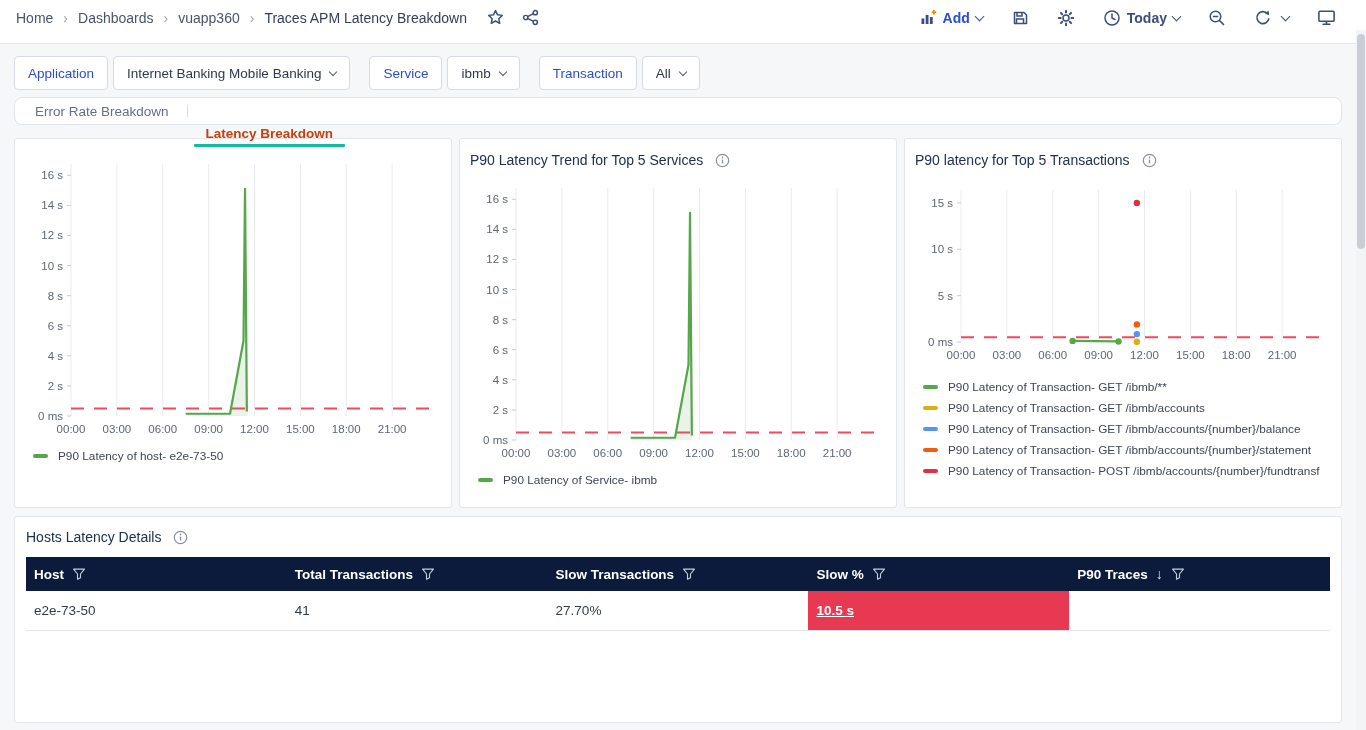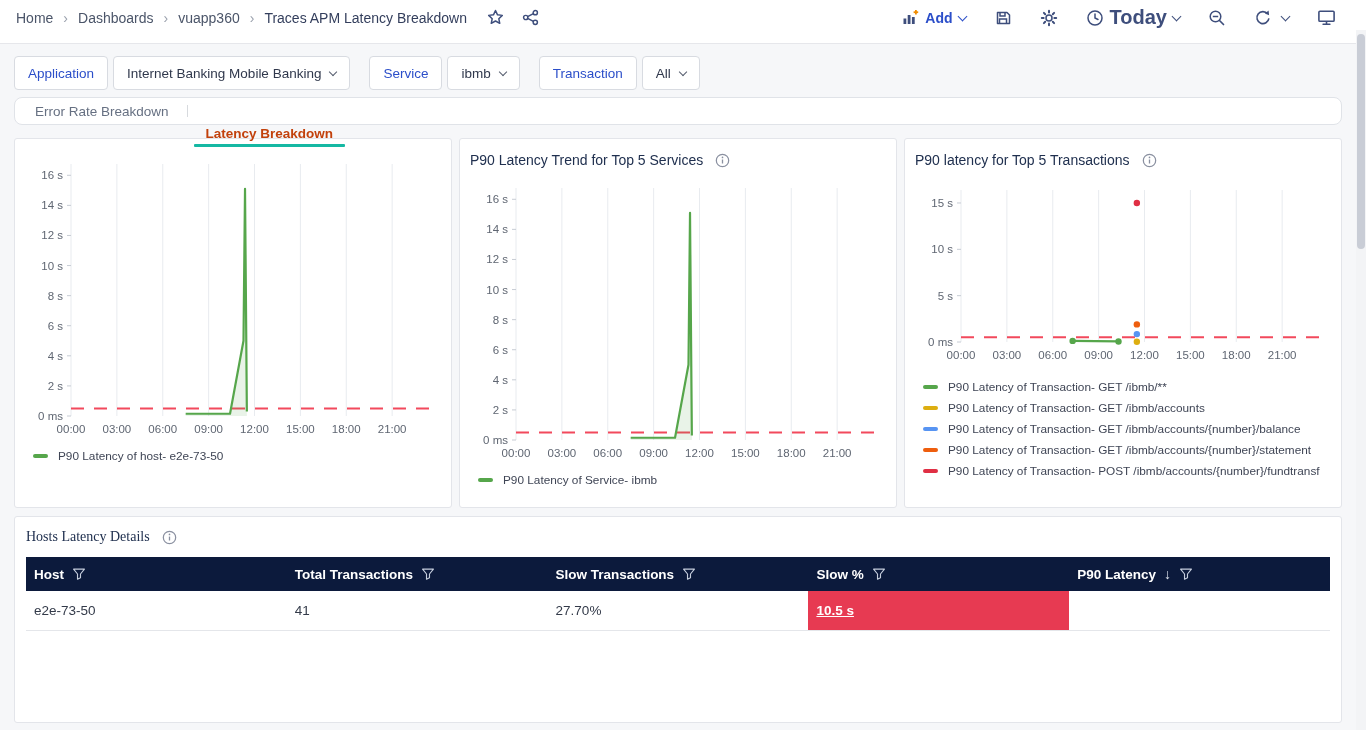--- a/index.html
+++ b/index.html
@@ -11,21 +11,21 @@
     display:flex; align-items:center; justify-content:space-between; padding:0 26px 8px 16px; }
   .breadcrumb { display:flex; align-items:center; gap:10px; font-size:14px; }
   .crumb { color:#4b5569; text-decoration:none; cursor:pointer; }
   .crumb.last { color:#333e5c; }
   .crumb-sep { color:#9aa1ad; font-size:14px; }
   .icon-btn { background:none; border:none; cursor:pointer; display:flex; align-items:center;
     gap:6px; color:#3e4e7c; padding:4px; }
   .icon-btn svg { display:block; }
   .toolbar { display:flex; align-items:center; gap:20px; }
   .add-btn { color:#2b4ec9; font-weight:bold; font-size:14px; }
-  .timepick { font-size:20px; color:#3e4e7c; font-weight:bold; }
+  .timepick { font-size:14px; color:#3e4e7c; font-weight:bold; }
   .chev { width:7px; height:7px; border-right:1.7px solid currentColor; border-bottom:1.7px solid currentColor;
     display:inline-block; transform:rotate(45deg); margin-top:-3px; }
 
   
   .page { padding:12px 24px 0 14px; }
 
   
   .filter-row { display:flex; align-items:center; }
   .chip, .dd { height:34px; display:flex; align-items:center; background:#fff;
     border:1px solid #d8dbe1; border-radius:4px; padding:0 13px; font-size:13.5px; }
@@ -54,21 +54,21 @@
   .chart-svg text.tick { font-size:11.5px; fill:#5f6672; }
   .legend { margin-top:3px; padding-left:8px; }
   .legend-item { display:flex; align-items:center; gap:10px; height:21px; cursor:pointer;
     white-space:nowrap; overflow:hidden; }
   .legend-dash { width:15px; height:4px; border-radius:2px; flex:none; }
   .legend-label { font-size:11.8px; color:#3f4555; }
 
   
   .table-panel { margin-top:8px; background:#fff; border:1px solid #e3e5ea; border-radius:3px;
     height:207px; padding:8px 11px; }
-  .table-panel .panel-head { margin-bottom:8px;font-family:Liberation Serif, serif; }
+  .table-panel .panel-head { margin-bottom:8px; }
   .grid-head, .grid-row { display:grid; grid-template-columns:repeat(5,1fr); }
   .grid-head { background:#0c1a3c; height:34px; align-items:center; }
   .hcell { color:#fff; font-size:13.5px; font-weight:bold; padding-left:8px;
     display:flex; align-items:center; gap:8px; cursor:pointer; }
   .sort-arrow { color:#dfe4ee; font-size:14px; font-weight:bold; }
   .grid-row { height:40px; background:#fff; border-bottom:1px solid #e4e6ea; align-items:stretch; }
   .cell { font-size:13.5px; color:#333a49; padding-left:8px; display:flex; align-items:center; }
   .cell.alert { background:#e73a52; color:#fff; font-weight:bold; text-decoration:underline;
     cursor:pointer; }
 
@@ -405,21 +405,21 @@
           <path d="M1.8 2.5 h12.4 L9.7 8 v4.3 l-3.4 1.7 V8 Z" fill="none" stroke="#c6cedd" stroke-width="1.3" stroke-linejoin="round"></path>
         </svg>
       </div>
       <div class="hcell">
         <span>Slow %</span>
         <svg width="14" height="14" viewBox="0 0 16 16">
           <path d="M1.8 2.5 h12.4 L9.7 8 v4.3 l-3.4 1.7 V8 Z" fill="none" stroke="#c6cedd" stroke-width="1.3" stroke-linejoin="round"></path>
         </svg>
       </div>
       <div class="hcell">
-        <span>P90 Latency</span>
+        <span>P90 Traces</span>
         <span class="sort-arrow">↓</span>
         <svg width="14" height="14" viewBox="0 0 16 16">
           <path d="M1.8 2.5 h12.4 L9.7 8 v4.3 l-3.4 1.7 V8 Z" fill="none" stroke="#c6cedd" stroke-width="1.3" stroke-linejoin="round"></path>
         </svg>
       </div>
     </div>
 
     <div class="grid-row">
       <div class="cell">e2e-73-50</div>
       <div class="cell">41</div>

